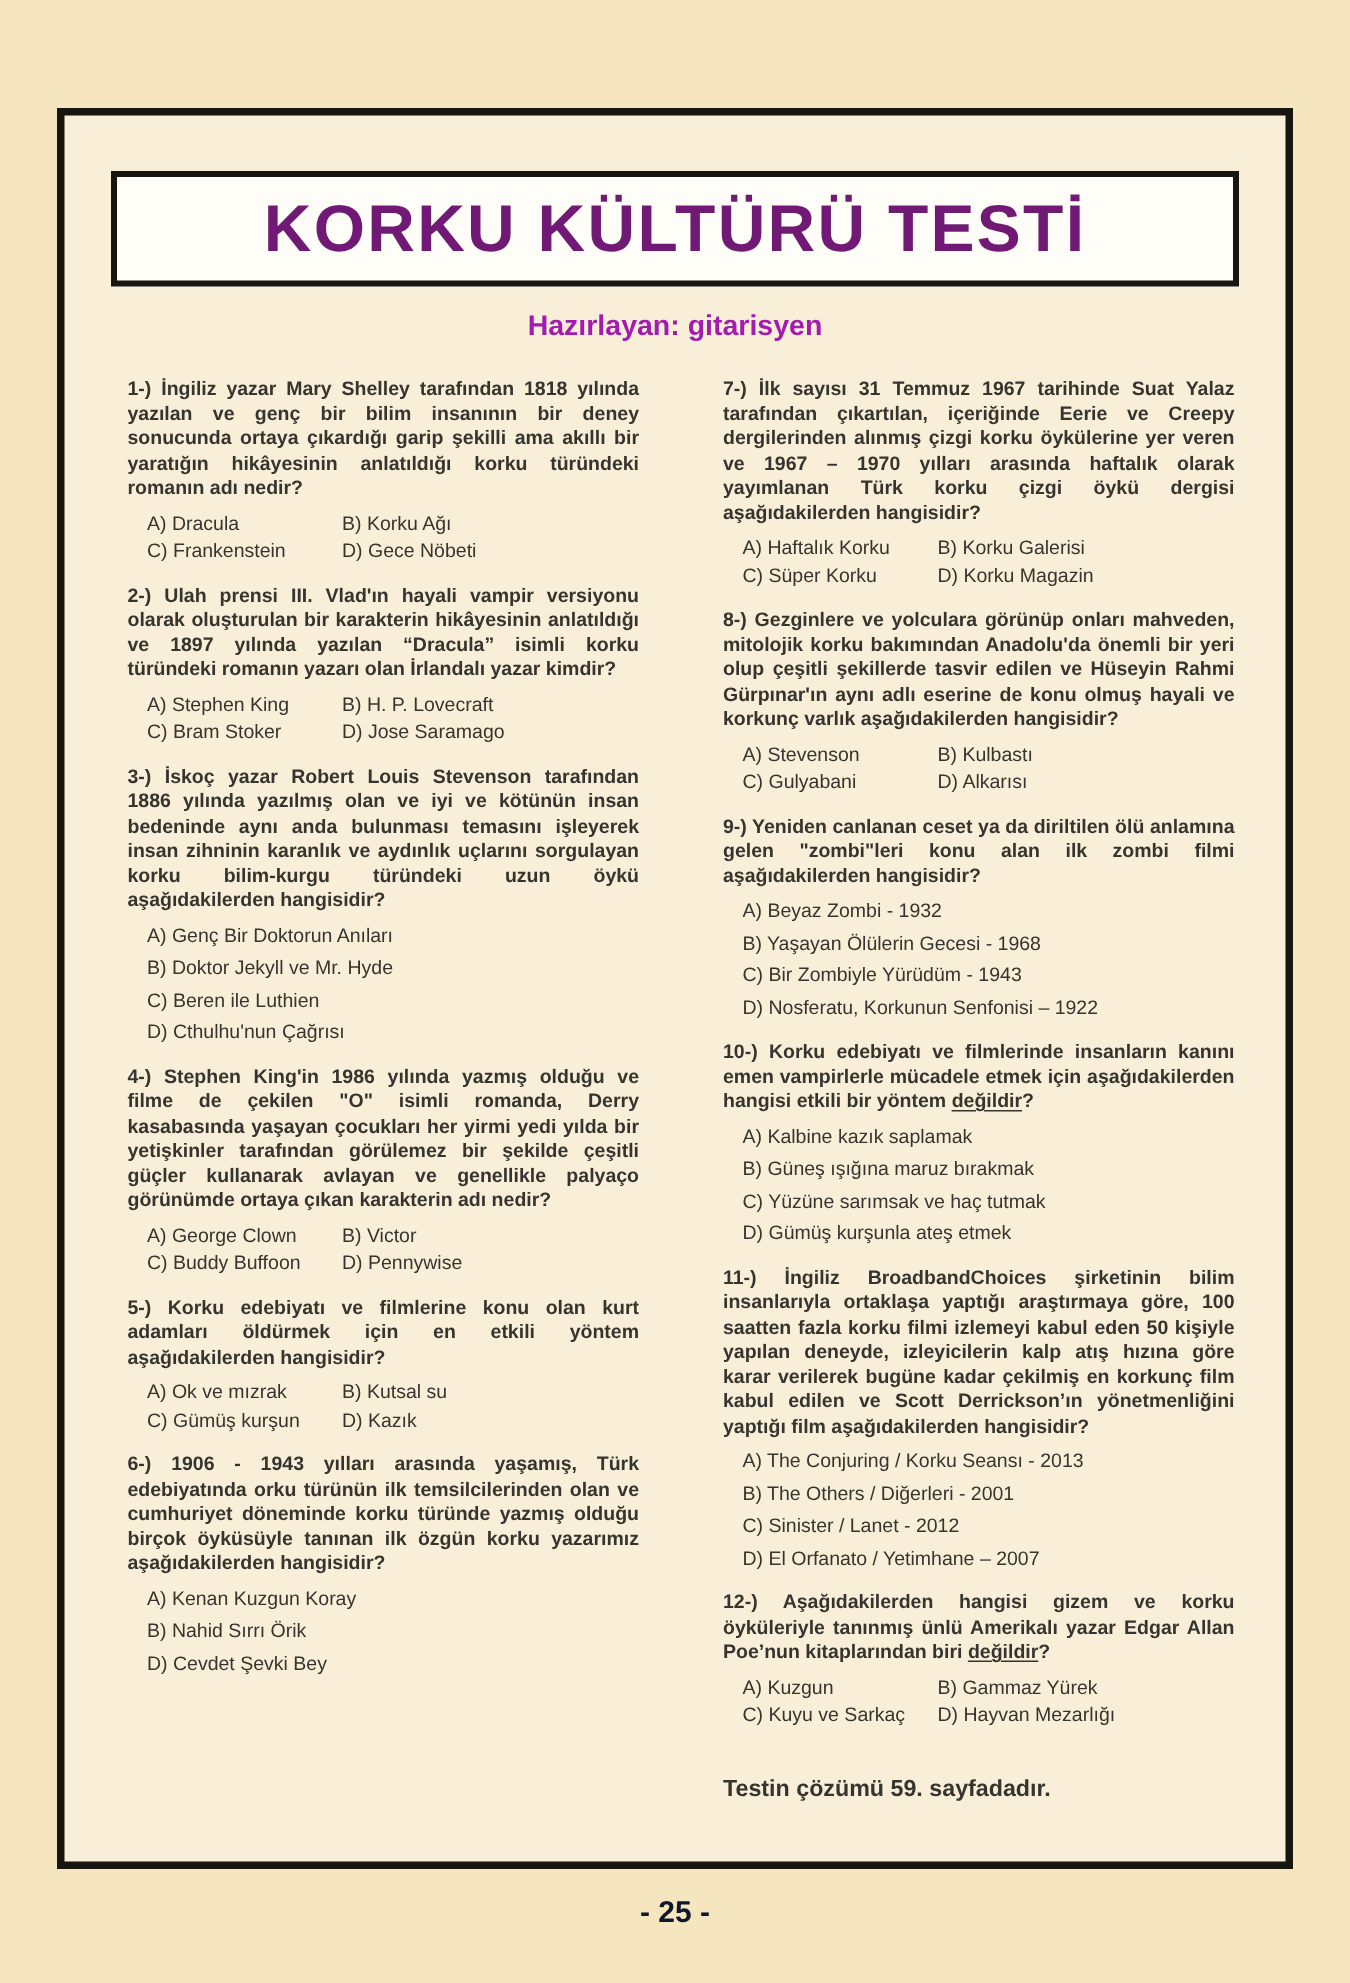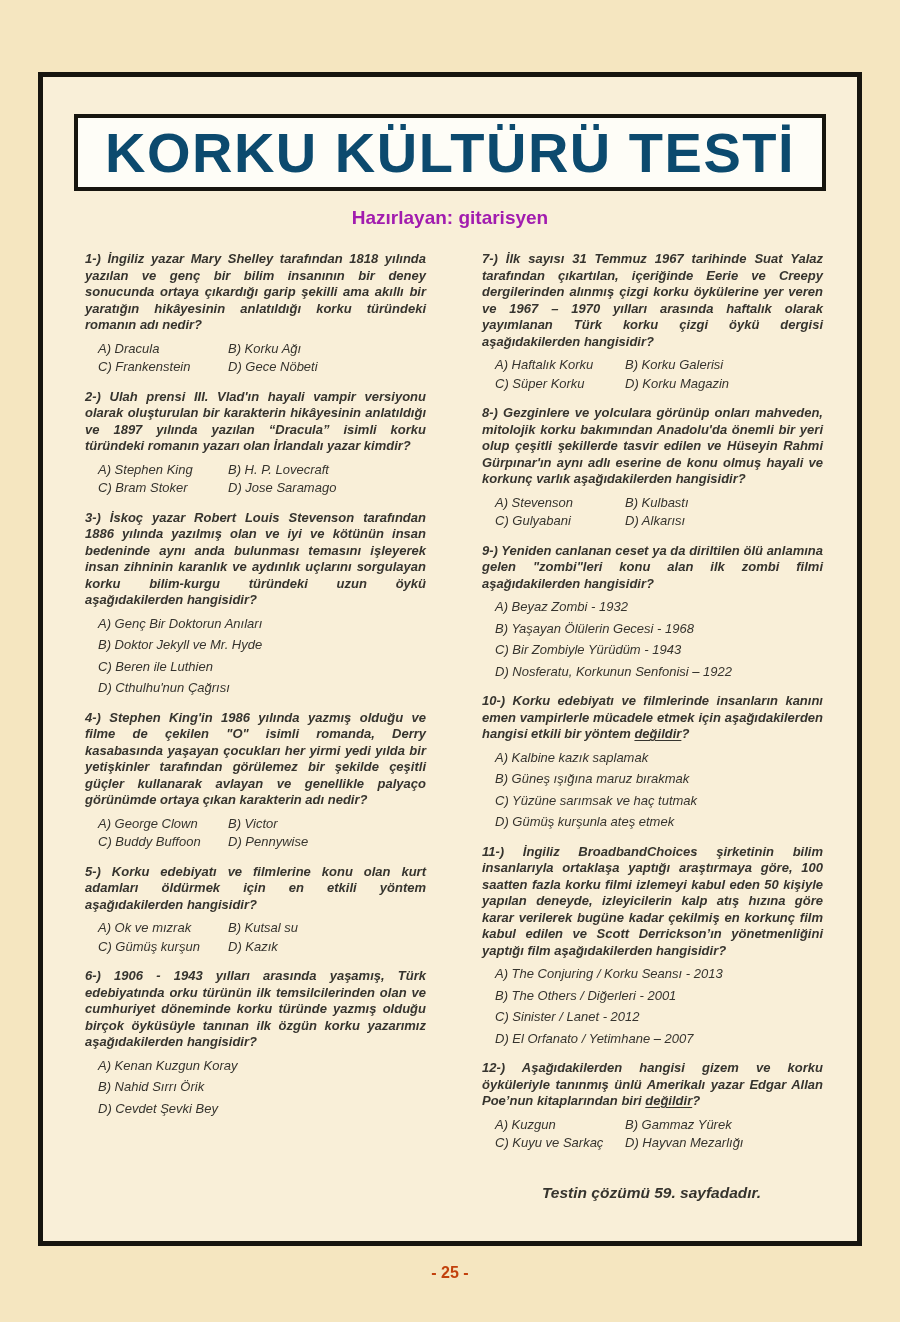--- a/index.html
+++ b/index.html
@@ -21,72 +21,71 @@
   }
   .title-box {
     width: 752px; height: 77px;
     margin: 37px auto 0;
     box-sizing: border-box;
     background: #fefdf7;
     border: 4px solid #17150f;
     display: flex; align-items: center; justify-content: center;
   }
   .title {
-    font-size: 56px;
+    font-size: 44px;
     font-weight: bold;
     letter-spacing: 1.5px;
-    color: #0c4a6e;
+    color: #701a75;
     white-space: nowrap;
   }
   .subtitle {
     text-align: center;
     font-weight: bold;
     font-size: 19px;
     margin-top: 16px;
     color: #a21caf;
   }
   .cols {
     display: flex;
     gap: 56px;
     padding: 22px 34px 0 42px;
-    font-style: italic;
   }
   .col { flex: 1; min-width: 0; }
   .qtext {
     font-weight: bold;
     font-size: 13px;
     line-height: 16.5px;
     text-align: justify;
     margin: 0 0 7px 0;
   }
   .qtext u { text-underline-offset: 2px; }
   .opts {
     font-size: 13px;
     line-height: 16.5px;
     margin: 0 0 13px 13px;
     display: grid;
   }
   .opts.two { grid-template-columns: 130px auto; row-gap: 2px; }
   .opts.one { grid-template-columns: auto; row-gap: 5px; }
   .opt { white-space: nowrap; }
   .answer-note {
-    text-align: center;
+    text-align: left;
     font-weight: bold;
     font-size: 15.5px;
     margin-top: 32px;
     padding-right: 2px;
   }
   .page-num {
     position: absolute;
     left: 0; top: 1264px;
     width: 100%;
     text-align: center;
     font-weight: bold;
-    font-size: 16px;
-    color: #c2410c;
+    font-size: 20px;
+    color: #0f172a;
   }
 </style>
 </head>
 <body>
 
 <div class="outer-box">
 
   <div class="title-box">
     <div class="title">KORKU KÜLTÜRÜ TESTİ</div>
   </div>

